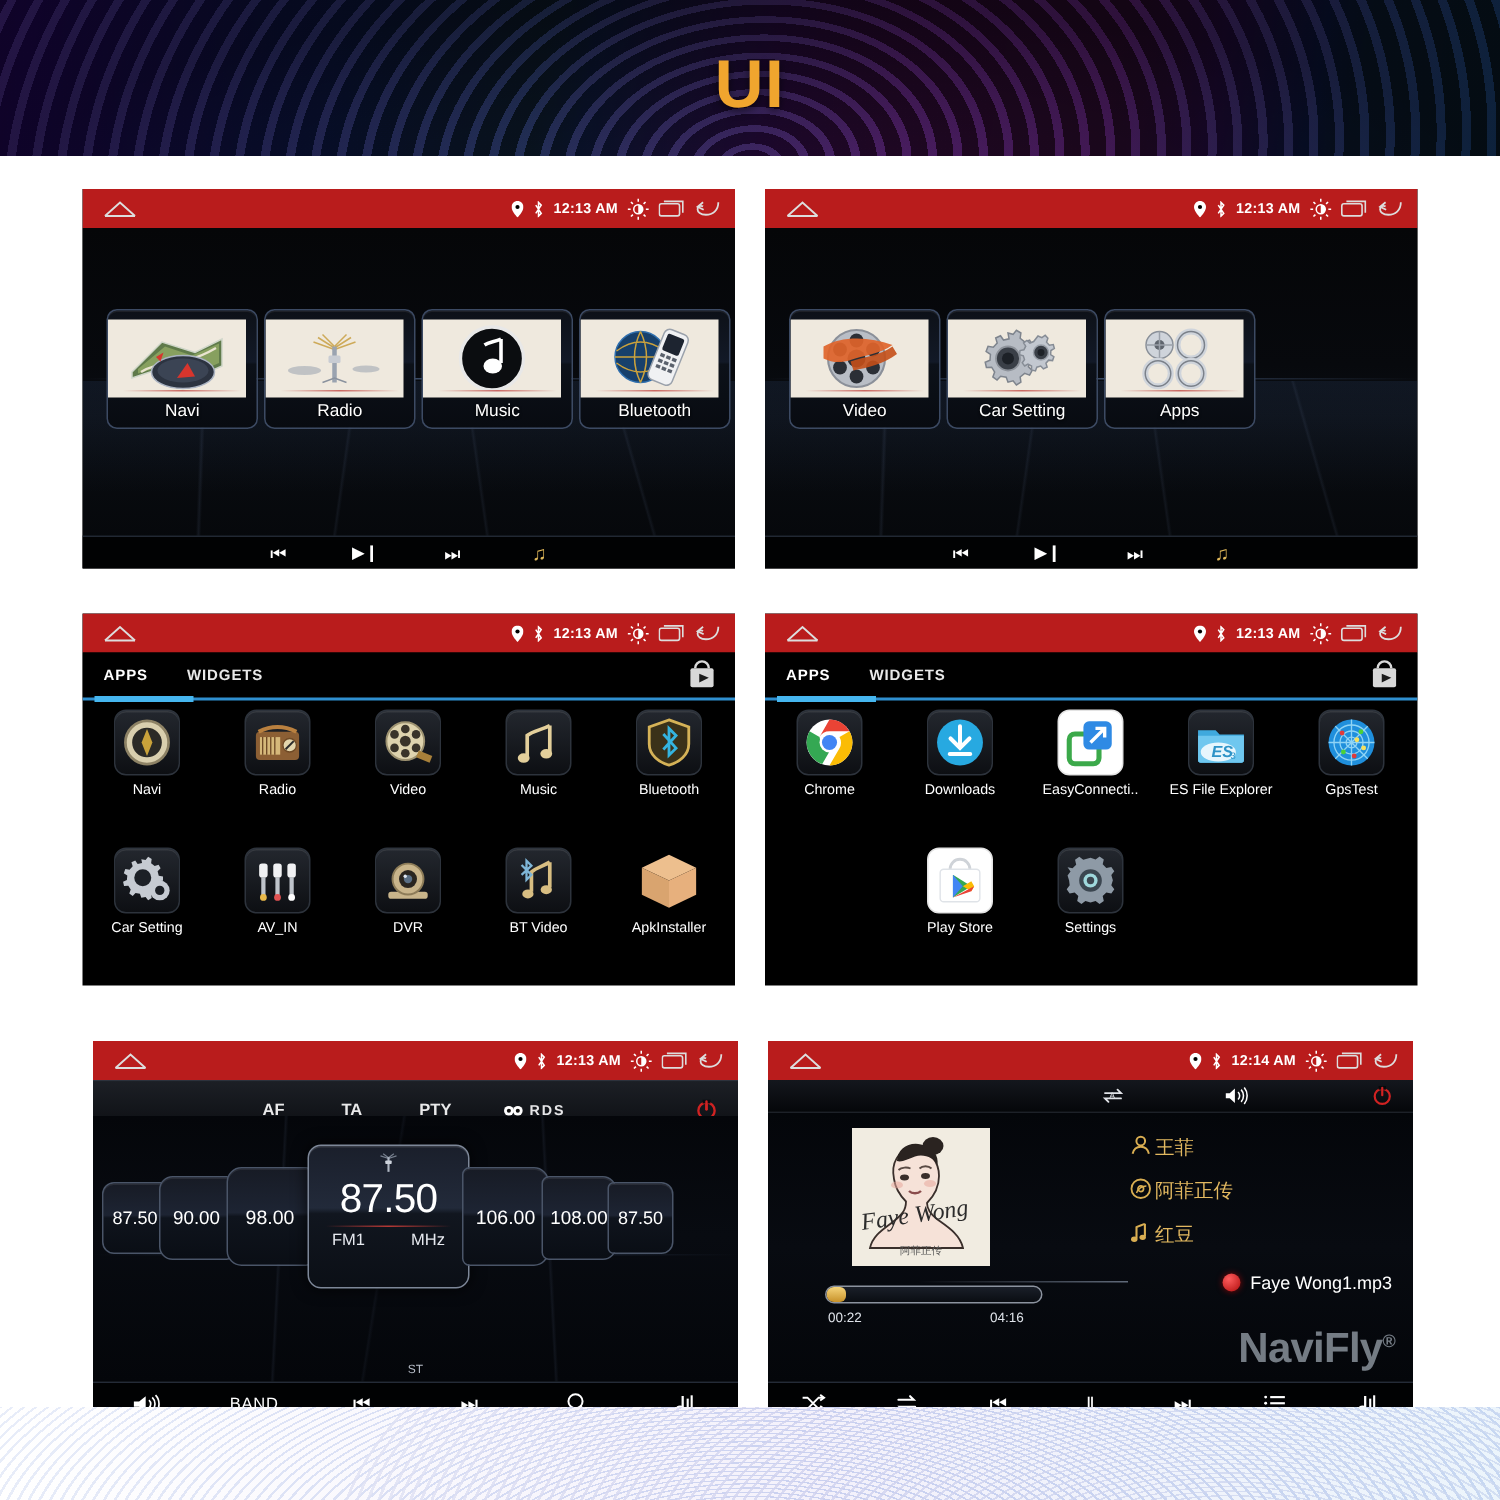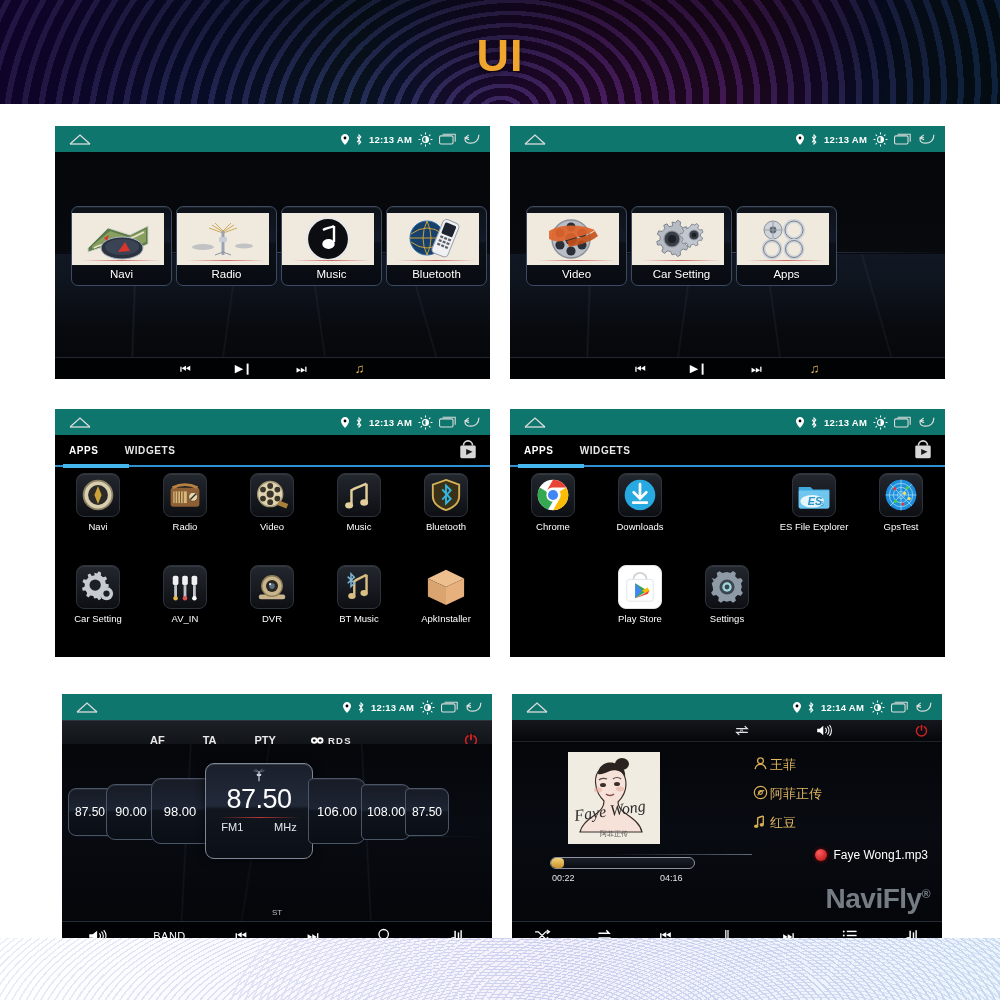--- a/index.html
+++ b/index.html
@@ -79,21 +79,21 @@
   
   .screen{
     position:absolute;
     background:#000;
     overflow:hidden;
     color:#fff;
   }
   .sb{ 
     position:absolute; left:0; right:0; top:0; height:26px;
     display:flex; align-items:center;
-    background:#0f766e;
+    background:#b91c1c;
     font-size:9px;
   }
   .sb .home{ margin-left:14px; width:22px; height:11px; }
   .sb .right{ margin-left:auto; display:flex; align-items:center; gap:6px; margin-right:10px;}
   .sb .clock{ font-size:9.5px; font-weight:bold; letter-spacing:.2px; color:#fff; }
   .ic{ display:inline-block; line-height:0; }
   svg{ display:block; }
 
   
   .persp{
@@ -166,21 +166,21 @@
     overflow:hidden;
   }
   .app .ibox.plain{ background:transparent; border:none; box-shadow:none; }
   .app .nm{ font-size:9.5px; color:#fff; white-space:nowrap; }
 
   
   .rtop{
     position:absolute; left:0; right:0; top:26px; height:40px;
     background:linear-gradient(180deg,#1c1f25,#0a0c10);
     border-top:1px solid #2d323c; border-bottom:1px solid #23272f;
-    display:flex; align-items:center;
+    display:flex; align-items:center;padding-left:25px;
   }
   .rtop .rb{ font-size:11px; font-weight:bold; color:#e9e9ea; }
   .rtop .pw{ margin-left:auto; margin-right:14px; color:#d02222; font-size:15px; line-height:1;}
   .rstage{ position:absolute; left:0; right:0; top:50px; bottom:28px;
      background:linear-gradient(180deg,#04060a,#080b11 45%,#04060a);}
   .rstage .hz{ position:absolute; left:0; right:0; top:52%; height:1px;
      background:linear-gradient(90deg,rgba(90,120,170,0),rgba(120,155,210,.30),rgba(90,120,170,0)); }
   .rstage .rays{ position:absolute; inset:0;
      background:
       linear-gradient(93deg, transparent 29%, rgba(110,130,170,.10) 29.3%, transparent 29.7%),
@@ -706,21 +706,21 @@
     </div>
     <div class="app" style="left:266px;top:96px;">
       <div class="ibox">
         <svg width="34" height="32" viewBox="0 0 36 34">
             <path d="M26 4 L26 22 M26 4 C21 7 16 8 13 11 L13 25" stroke="#d8be82" stroke-width="2.6" fill="none"></path>
             <ellipse cx="23.5" cy="23.5" rx="4" ry="3.2" fill="#d8be82"></ellipse>
             <ellipse cx="10.5" cy="26.5" rx="4" ry="3.2" fill="#d8be82"></ellipse>
             <path d="M6 6 L13 13 L9.5 16.5 L9.5 3 L13 6.5 L6 13" fill="none" stroke="#7fb6d8" stroke-width="1.6"></path>
           </svg>
       </div>
-      <div class="nm">BT Music</div>
+      <div class="nm">BT Video</div>
     </div>
     <div class="app" style="left:353px;top:96px;">
       <div class="ibox plain">
         <svg width="42" height="40" viewBox="0 0 44 42">
             <polygon points="22,3 41,12 22,21 3,12" fill="#edbf8e"></polygon>
             <polygon points="3,12 22,21 22,40 3,31" fill="#d9a46f"></polygon>
             <polygon points="41,12 22,21 22,40 41,31" fill="#e7b07d"></polygon>
           </svg>
       </div>
       <div class="nm">ApkInstaller</div>
@@ -804,20 +804,30 @@
     </div>
     <div class="app" style="left:92px;top:4px;">
       <div class="ibox">
         <svg width="36" height="36" viewBox="0 0 40 40">
             <circle cx="20" cy="20" r="17" fill="#27a9e1"></circle>
             <path d="M20 8 L20 22 M13 17 L20 24 L27 17" stroke="#fff" stroke-width="3" fill="none" stroke-linecap="round"></path>
             <rect x="11" y="27" width="18" height="3" rx="1.3" fill="#fff"></rect>
           </svg>
       </div>
       <div class="nm">Downloads</div>
+    </div>
+    <div class="app" style="left:179px;top:4px;">
+      <div class="ibox" style="background:#fff;border-color:#e3e3e3;">
+        <svg width="34" height="34" viewBox="0 0 36 36">
+          <rect x="3" y="12" width="21" height="21" rx="4" fill="none" stroke="#3ba94a" stroke-width="3.6"></rect>
+          <rect x="13" y="3" width="20" height="20" rx="4" fill="#2f8ae4"></rect>
+          <path d="M18 18 L28 8 M21.5 8 H28 V14.5" stroke="#fff" stroke-width="2.4" fill="none"></path>
+        </svg>
+      </div>
+      <div class="nm">EasyConnecti..</div>
     </div>
     <div class="app" style="left:266px;top:4px;">
       <div class="ibox">
         <svg width="36" height="34" viewBox="0 0 40 36">
           <path d="M3 9 h13 l3 3 h18 v19 a2 2 0 0 1-2 2 H5 a2 2 0 0 1-2-2 Z" fill="#3fa9dd"></path>
           <path d="M3 13 h34 v18 a2 2 0 0 1-2 2 H5 a2 2 0 0 1-2-2Z" fill="#6fc7ef"></path>
           <ellipse cx="18" cy="25" rx="13" ry="7" fill="#e7f6fd"></ellipse>
           <text x="13" y="29" font-family="Liberation Sans" font-size="12" font-weight="bold" font-style="italic" fill="#2e93c7">ES</text>
           <text x="27" y="30" font-family="Liberation Sans" font-size="7" fill="#2e93c7">3</text>
         </svg>

